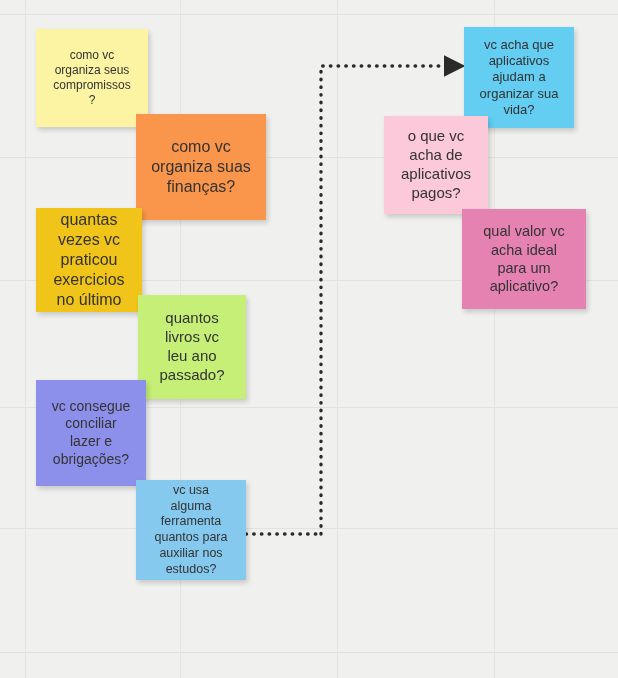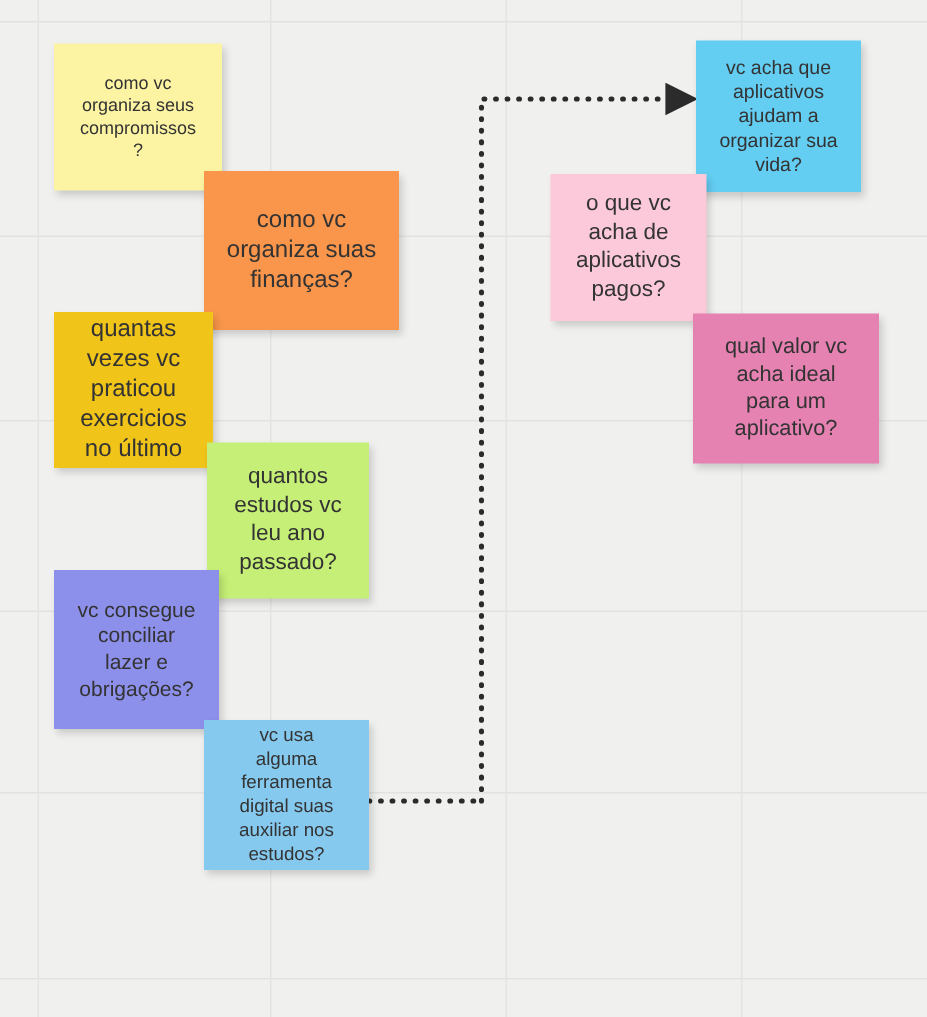--- a/index.html
+++ b/index.html
@@ -96,32 +96,32 @@
       <div class="note" style="left: 36px; top: 29px; width: 112px; height: 98px; background: rgb(252, 244, 163); font-size: 12px; align-items: center;">
         <span class="note-text">como vc organiza seus compromissos?</span>
       </div>
       <div class="note" style="left: 136px; top: 114px; width: 130px; height: 106px; background: rgb(249, 150, 75); font-size: 16px;">
         <span class="note-text">como vc organiza suas finanças?</span>
       </div>
       <div class="note" style="left: 36px; top: 208px; width: 106px; height: 104px; background: rgb(240, 196, 25); font-size: 16px;">
         <span class="note-text">vc sabe quantas vezes vc praticou exercicios no último mês?</span>
       </div>
       <div class="note" style="left: 138px; top: 295px; width: 108px; height: 104px; background: rgb(197, 239, 118); font-size: 15px;">
-        <span class="note-text">quantos estudos vc leu ano passado?</span>
+        <span class="note-text">quantos livros vc leu ano passado?</span>
       </div>
       <div class="note" style="left: 36px; top: 380px; width: 110px; height: 106px; background: rgb(141, 144, 235); font-size: 14px;">
         <span class="note-text">vc consegue conciliar lazer e obrigações?</span>
       </div>
       <div class="note" style="left: 136px; top: 480px; width: 110px; height: 100px; background: rgb(133, 201, 238); font-size: 12.5px;">
-        <span class="note-text">vc usa alguma ferramenta digital suas auxiliar nos estudos?</span>
+        <span class="note-text">vc usa alguma ferramenta quantos para auxiliar nos estudos?</span>
       </div>
       <div class="note" style="left: 464px; top: 27px; width: 110px; height: 101px; background: rgb(100, 205, 242); font-size: 13px;">
         <span class="note-text">vc acha que aplicativos ajudam a organizar sua vida?</span>
       </div>
-      <div class="note" style="left: 367px; top: 116px; width: 104px; height: 98px; background: rgb(251, 201, 218); font-size: 15px; align-items: center;">
+      <div class="note" style="left: 384px; top: 116px; width: 104px; height: 98px; background: rgb(251, 201, 218); font-size: 15px; align-items: center;">
         <span class="note-text">o que vc acha de aplicativos pagos?</span>
       </div>
       <div class="note" style="left: 462px; top: 209px; width: 124px; height: 100px; background: rgb(230, 130, 178); font-size: 14.5px;">
         <span class="note-text">qual valor vc acha ideal para um aplicativo?</span>
       </div>
     </div>
 
 </div>
 
 </body></html>

